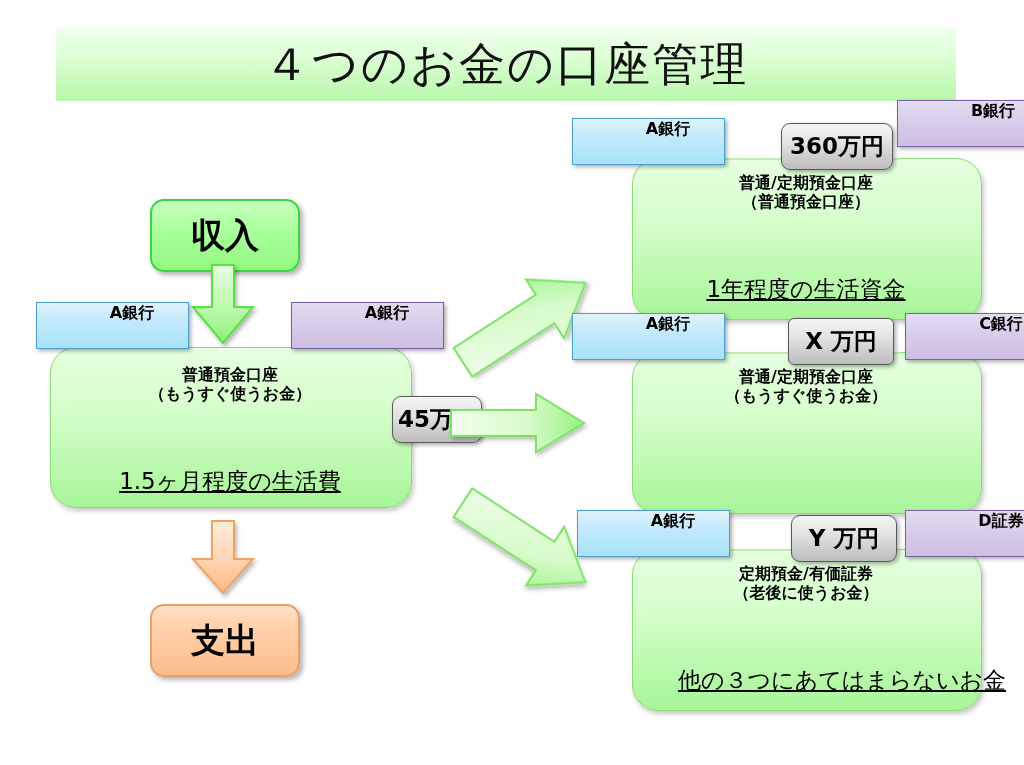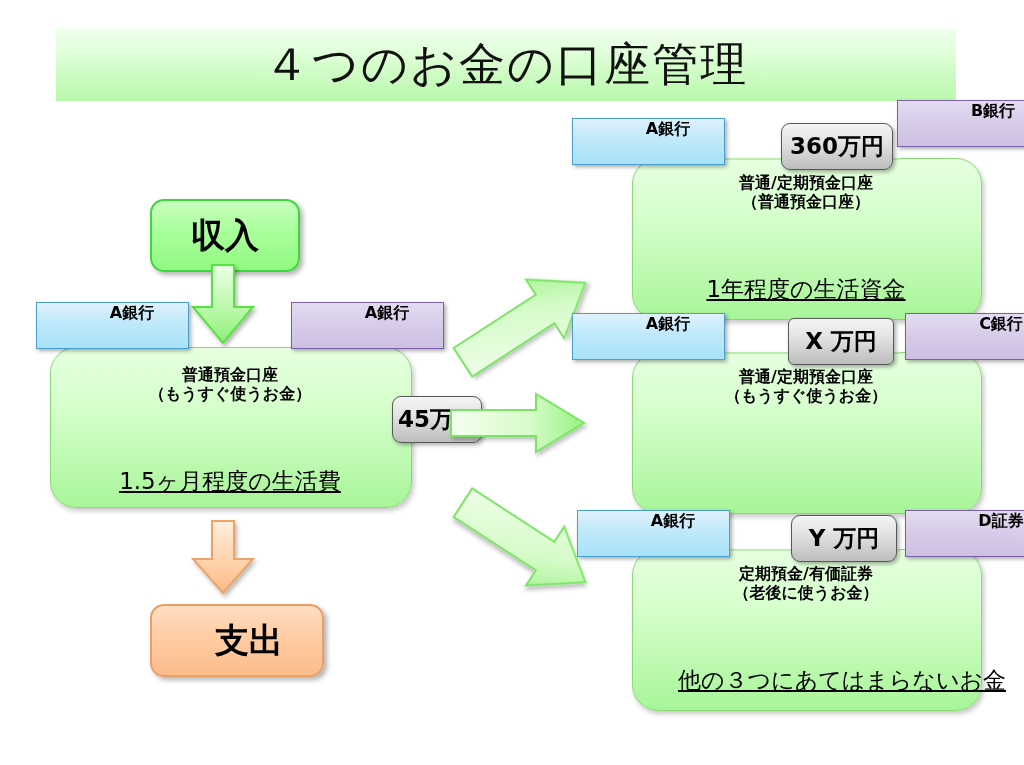--- a/index.html
+++ b/index.html
@@ -156,21 +156,21 @@
           <stop offset="100%" stop-color="#fcb987"></stop>
         </linearGradient>
         <filter id="shOrange" x="-40%" y="-40%" width="200%" height="200%">
           <feDropShadow dx="2" dy="3" stdDeviation="2" flood-color="#000" flood-opacity="0.28"></feDropShadow>
         </filter>
       </defs>
       <polygon points="21,0 43,0 43,38 62,38 32,72 2,38 21,38" fill="url(#gArrowOrange)" stroke="#eaa368" stroke-width="2" filter="url(#shOrange)"></polygon>
     </svg>
   </div>
 
-  <div class="pill expense" style="left:150px;top:604px;width:146px;height:69px;padding-left:24px;">
+  <div class="pill expense" style="left:150px;top:604px;width:146px;height:69px;">
     <span>支出</span>
   </div>
 
   <div class="arrow" style="left:445px;top:265px;width:160px;height:115px;">
     <svg width="160" height="115" viewBox="0 0 160 115">
       <defs>
         <linearGradient id="gDiag1" x1="0" y1="1" x2="1" y2="0">
           <stop offset="0%" stop-color="#f4fff0"></stop>
           <stop offset="60%" stop-color="#d6fbc9"></stop>
           <stop offset="100%" stop-color="#96f181"></stop>

